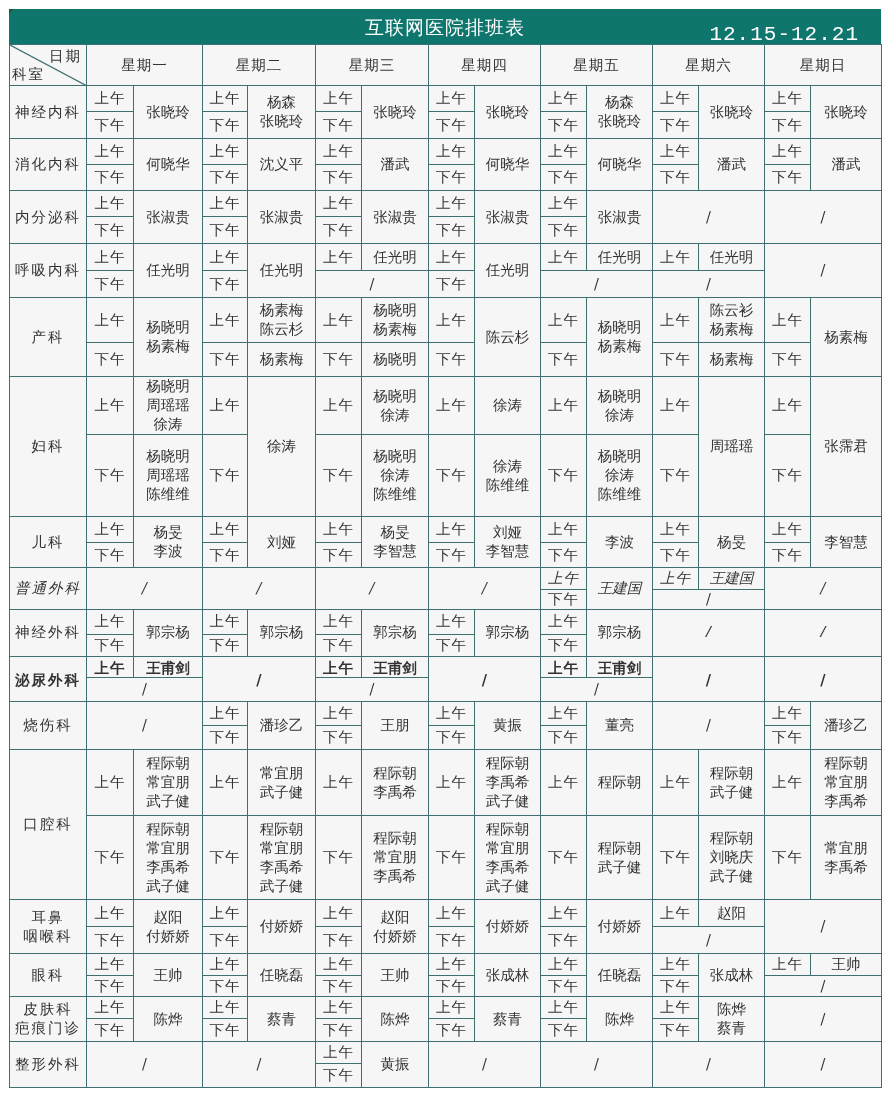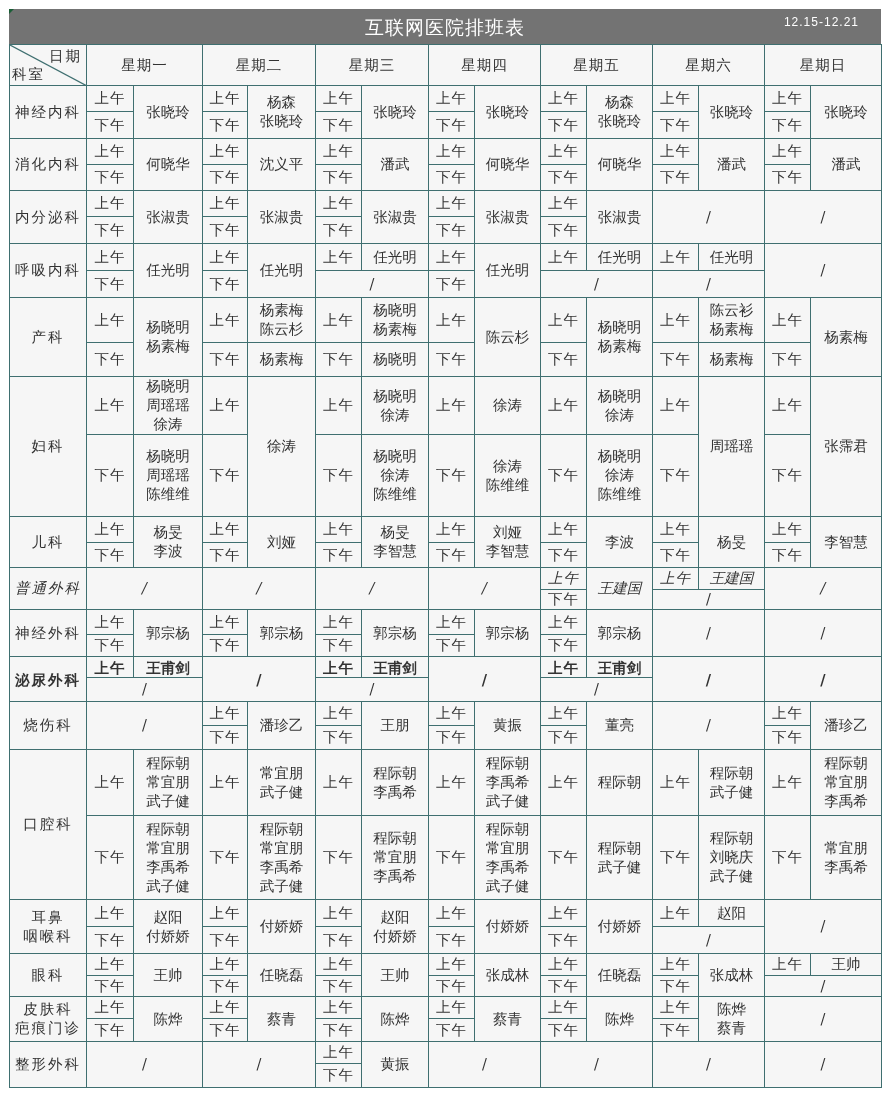--- a/index.html
+++ b/index.html
@@ -1,24 +1,24 @@
 <!DOCTYPE html>
 <html><head>
 <meta charset="utf-8">
 <style>
   html, body { margin: 0; padding: 0; background: #ffffff; }
   body { width: 890px; height: 1094px; position: relative; overflow: hidden;
          font-family: "DejaVu Serif", "Liberation Serif", serif; }
   .sheet { position: absolute; left: 9px; top: 9px; width: 872px; }
   .title-bar { position: absolute; left: 0; top: 0; width: 872px; height: 35px;
-               background: #737373; color: #ffffff; }
+               background: #0f766e; color: #ffffff; }
   .title-bar .title { position: absolute; left: 0; width: 872px; top: 6px; text-align: center;
                       font-size: 19px; letter-spacing: 1px; }
-  .title-bar .range { position: absolute; right: 22px; top: 6px; font-size: 12px;
-                      font-family: Liberation Sans, sans-serif; letter-spacing: 1px; }
+  .title-bar .range { position: absolute; right: 22px; top: 14px; font-size: 21px;
+                      font-family: Liberation Mono, monospace; letter-spacing: 1px; }
   table.grid { position: absolute; left: 0; top: 35px; width: 872px; border-collapse: collapse;
                table-layout: fixed; background: #f6f6f6; }
   table.grid td { border: 1.5px solid #3f6f70; padding: 0; text-align: center; vertical-align: middle;
                   font-size: 14.5px; color: #333; line-height: 19px; white-space: pre-line; }
   td.dept { color: #2e7d52; font-size: 15px; letter-spacing: 2px; }
   td.day { color: #2e7d52; font-size: 15px; letter-spacing: 1px; }
   td.corner { position: relative; color: #2e7d52; font-size: 15px; }
   td.corner .tr { position: absolute; right: 4px; top: 2px; letter-spacing: 2px; }
   td.corner .bl { position: absolute; left: 2px; bottom: 1px; letter-spacing: 2px; }
   td.corner svg { position: absolute; left: 0; top: 0; }
@@ -280,21 +280,21 @@
           <td class="slot">上午</td>
           <td rowspan="2">王建国</td>
           <td class="slot">上午</td>
           <td>王建国</td>
           <td class="na" colspan="2" rowspan="2">/</td>
         </tr>
         <tr style="height: 19px;">
           <td class="slot">下午</td>
           <td class="na" colspan="2">/</td>
         </tr>
-        <tr style="height: 25px;">
+        <tr style="height: 25px; font-family: Liberation Mono, monospace;">
           <td class="dept" rowspan="2">神经外科</td>
           <td class="slot">上午</td>
           <td rowspan="2">郭宗杨</td>
           <td class="slot">上午</td>
           <td rowspan="2">郭宗杨</td>
           <td class="slot">上午</td>
           <td rowspan="2">郭宗杨</td>
           <td class="slot">上午</td>
           <td rowspan="2">郭宗杨</td>
           <td class="slot">上午</td>

